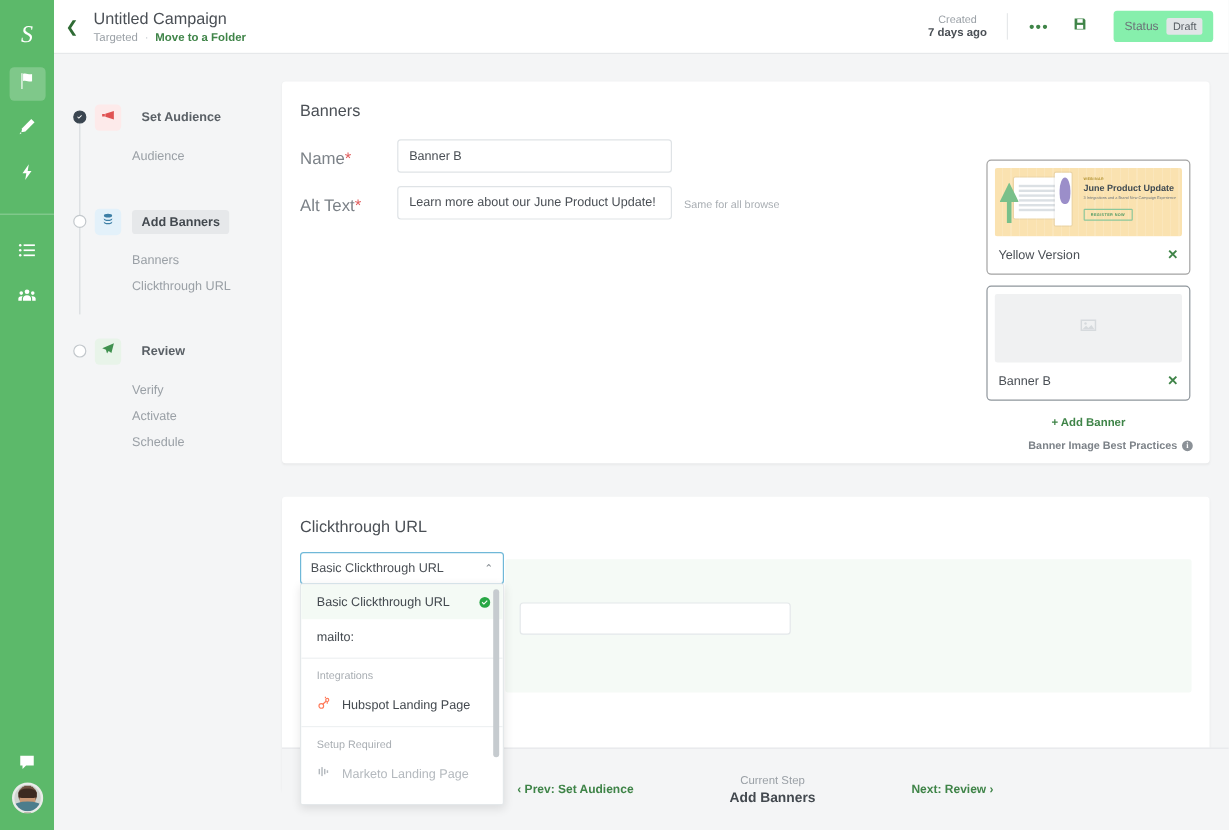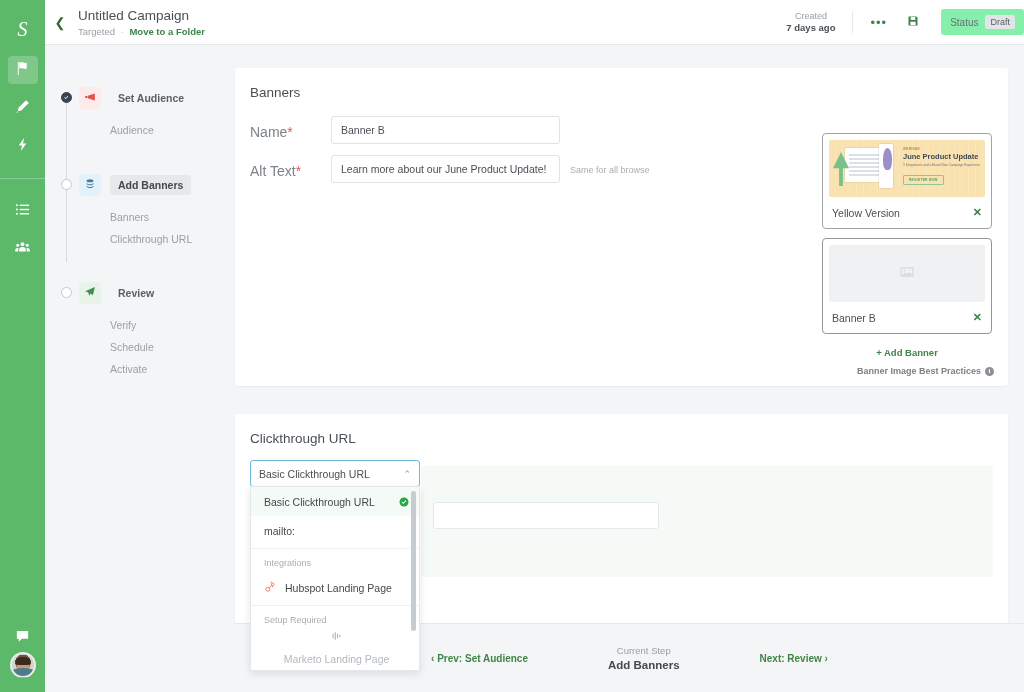--- a/index.html
+++ b/index.html
@@ -64,21 +64,21 @@
     color: #2f6b35; font-size: 13px; cursor: pointer;
   }
   #header .titleblk { padding-left: 3px; }
   #header .ctitle {
     font-size: 13.5px; color: #4a4f55; line-height: 16px; padding-bottom: 2px;
   }
   #header .csub { font-size: 9.5px; line-height: 11px; color: #9aa0a6; }
   #header .csub .dot { color: #c7ccd1; padding: 0 3px; }
   #header .csub .folder { color: #3f8448; font-weight: bold; cursor: pointer; }
   #header .hright {
-    margin-left: auto; display: flex; align-items: center; 
+    margin-left: auto; display: flex; align-items: center; padding-right: 13px;
   }
   #header .created { text-align: center; line-height: 12px; }
   #header .created .lbl { font-size: 9px; color: #9aa0a6; }
   #header .created .val { font-size: 9.5px; color: #4a4f55; font-weight: bold; }
   #header .vdiv { width: 1px; height: 22px; background: #e6e8ea; margin: 0 17px; }
   #header .dots { color: #3f8448; font-size: 13px; letter-spacing: 1px; cursor: pointer; }
   #header .savebtn { margin-left: 20px; cursor: pointer; display: flex; align-items: center; }
   #header .savebtn svg { width: 12px; height: 12px; fill: #3f8448; }
   #header .statuschip {
     margin-left: 22px; background: #86efac; border-radius: 3px;
@@ -254,21 +254,21 @@
   }
   #dropdown .opt.checked { background: #f4faf5; }
   #dropdown .opt .chk { margin-left: auto; display: flex; align-items: center; }
   #dropdown .opt .chk svg { width: 10px; height: 10px; }
   #dropdown .sect {
     font-size: 9px; color: #a9aeb3; padding: 9px 0 5px 13px;
     border-top: 1px solid #eef1f2; margin-top: 3px;
   }
   #dropdown .opt.integ { display: flex; align-items: center; gap: 9px; padding-left: 13px; }
   #dropdown .opt.integ svg { width: 12px; height: 12px; flex: none; }
-  #dropdown .opt.disabled { color: #b4b9be; flex-direction: column; }
+  #dropdown .opt.disabled { color: #b4b9be; }
   #dropdown .scrollbar {
     position: absolute; right: 3px; top: 4px; width: 5px; height: 140px;
     background: #c6cbcf; border-radius: 3px; cursor: pointer;
   }
 
   
   #footer {
     position: absolute; left: 235px; top: 623px; width: 789px; height: 69px;
     background: #f4f5f6; border-top: 1px solid #e6e8ea;
     display: flex; align-items: center; justify-content: center; gap: 0;
@@ -438,22 +438,22 @@
         <div class="step-icon" style="top:2px;background:#e8f4e9">
           <span>
             <svg viewBox="0 0 16 16" style="fill:#40914f">
                 <path d="M14.6 1.4L1.6 7l4.1 1.6 1.2 4.3 1.8-3 3.1 2.4z"></path>
               </svg>
           </span>
         </div>
         <div class="step-label" style="top:3px">Review</div>
       </div>
       <div class="substep" style="margin-top:8px">Verify</div>
+      <div class="substep">Activate</div>
       <div class="substep">Schedule</div>
-      <div class="substep">Activate</div>
     </div>
   </div>
 
   <div id="main">
 
     <div class="card" id="banners-card">
       <div class="card-title">Banners</div>
 
       <div class="formrow" style="padding-top:16px">
         <div class="flabel">

